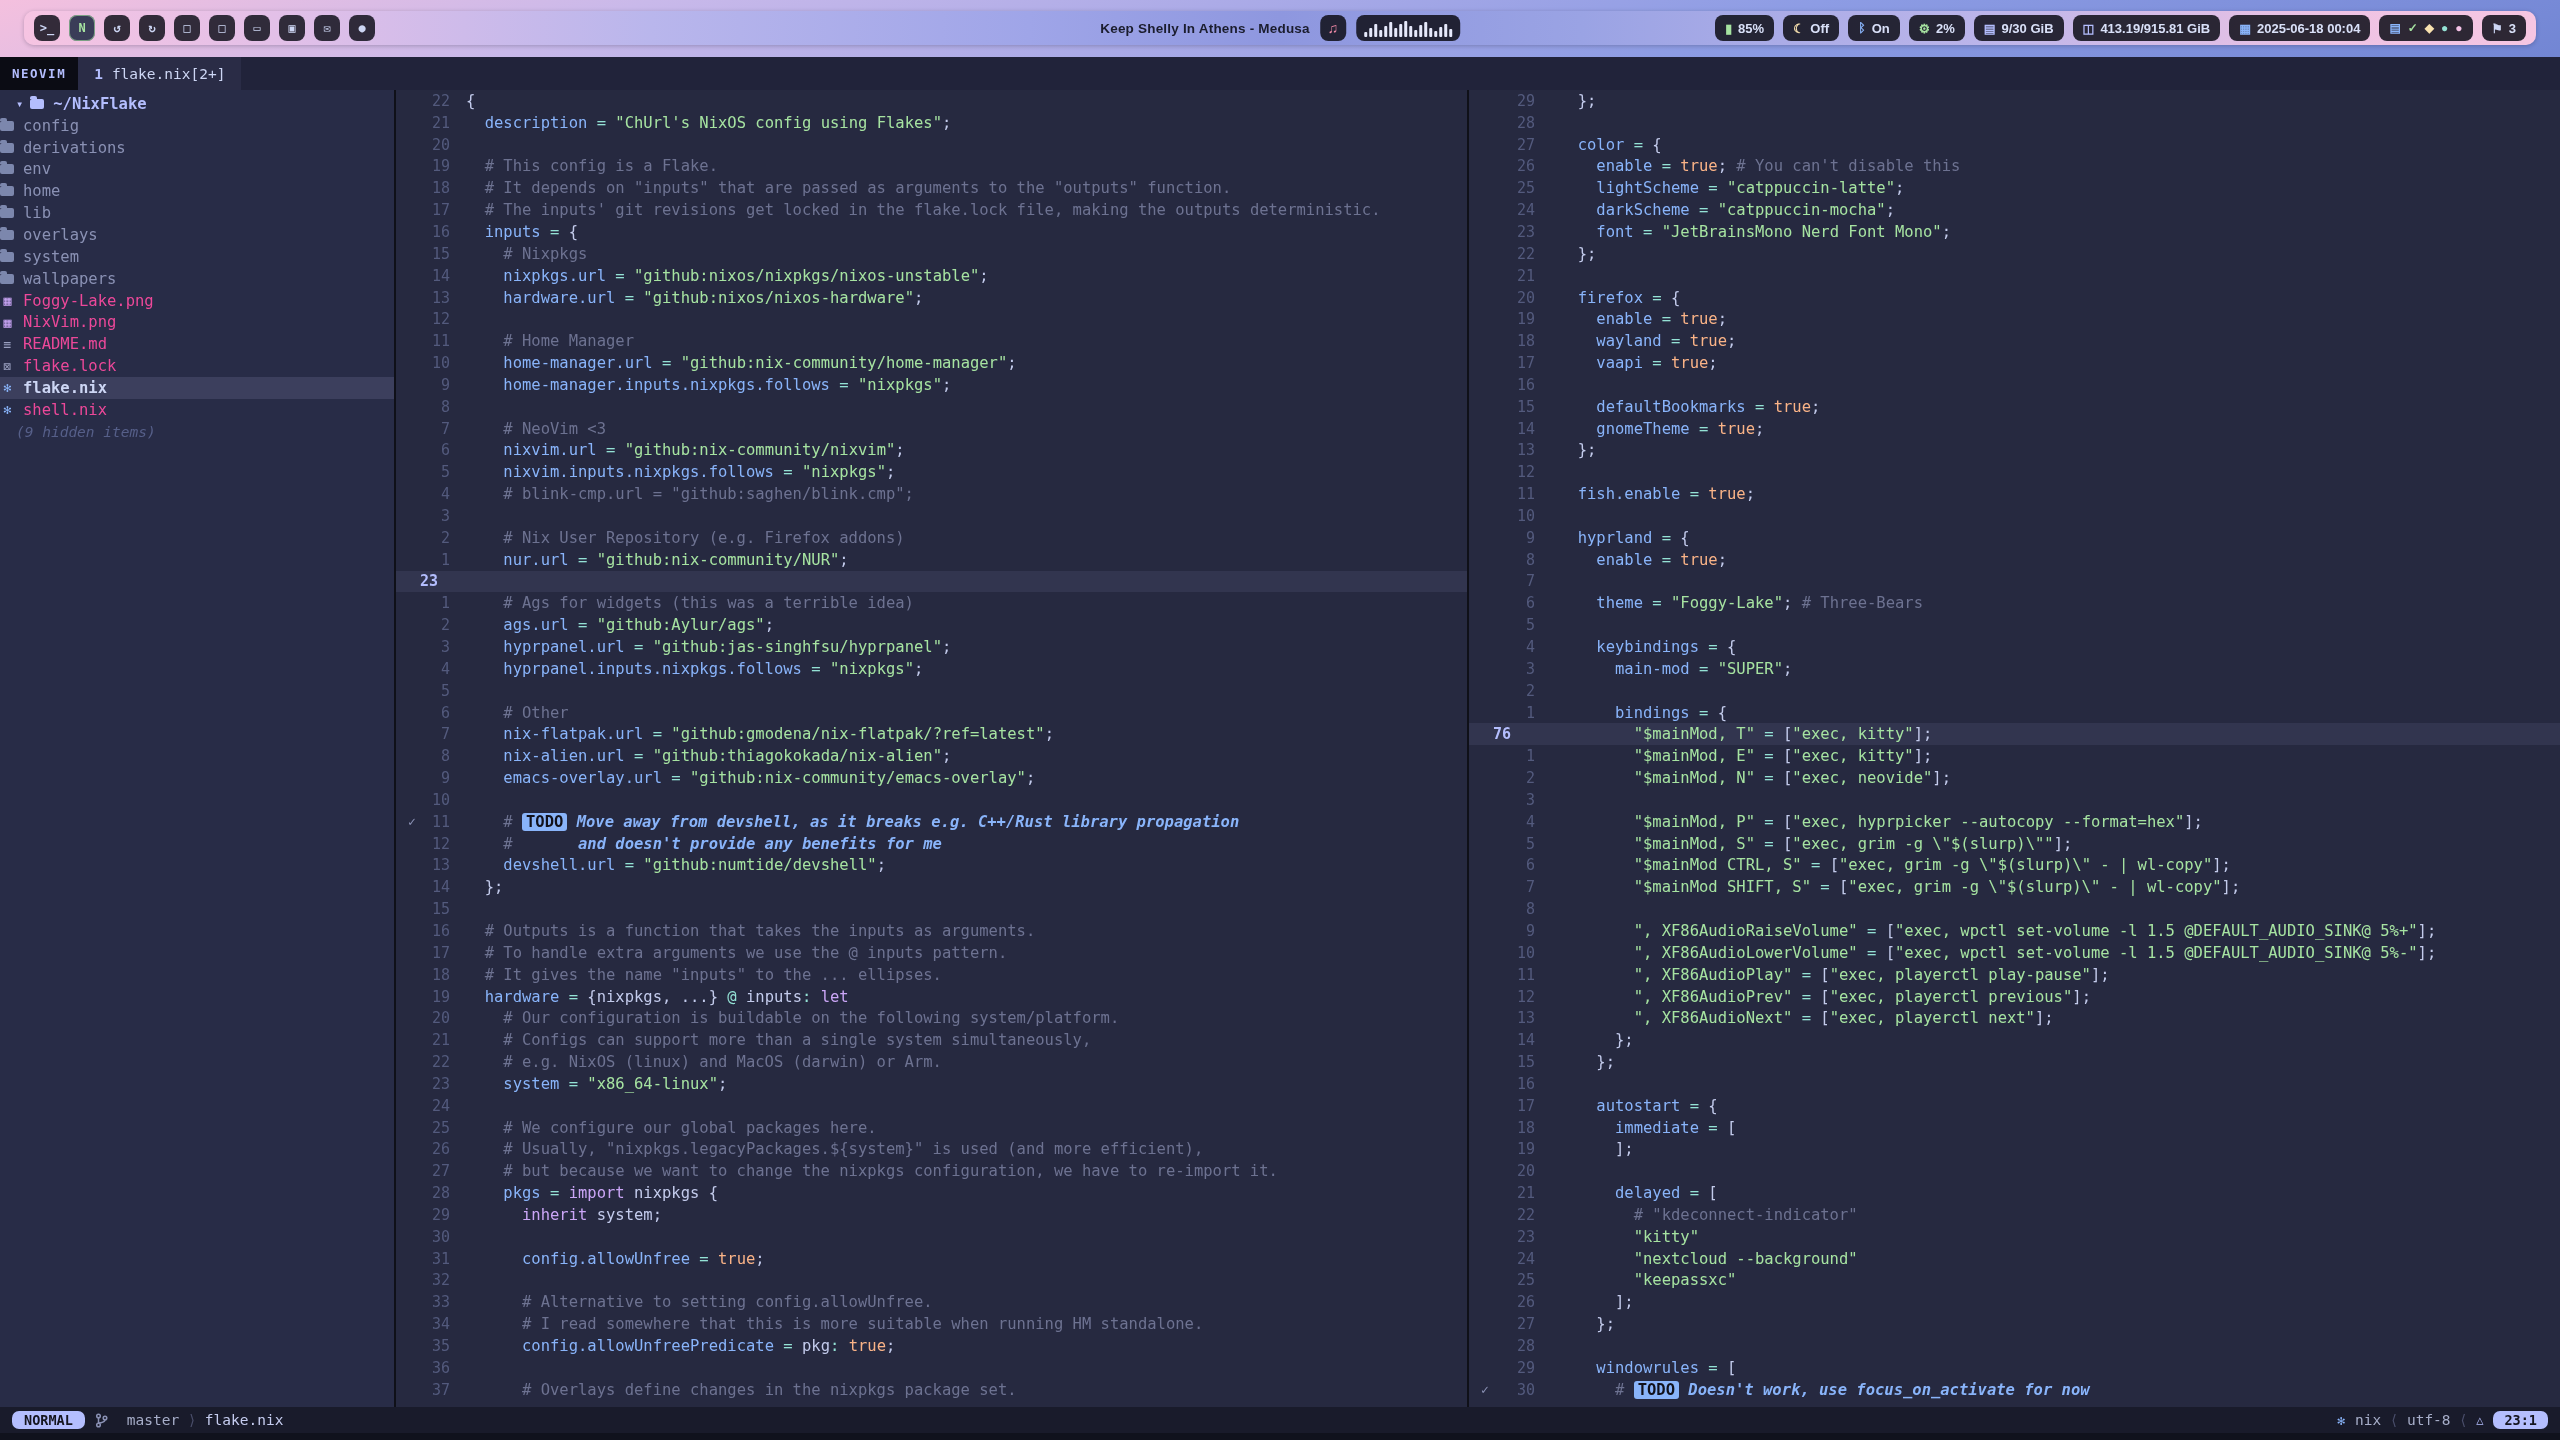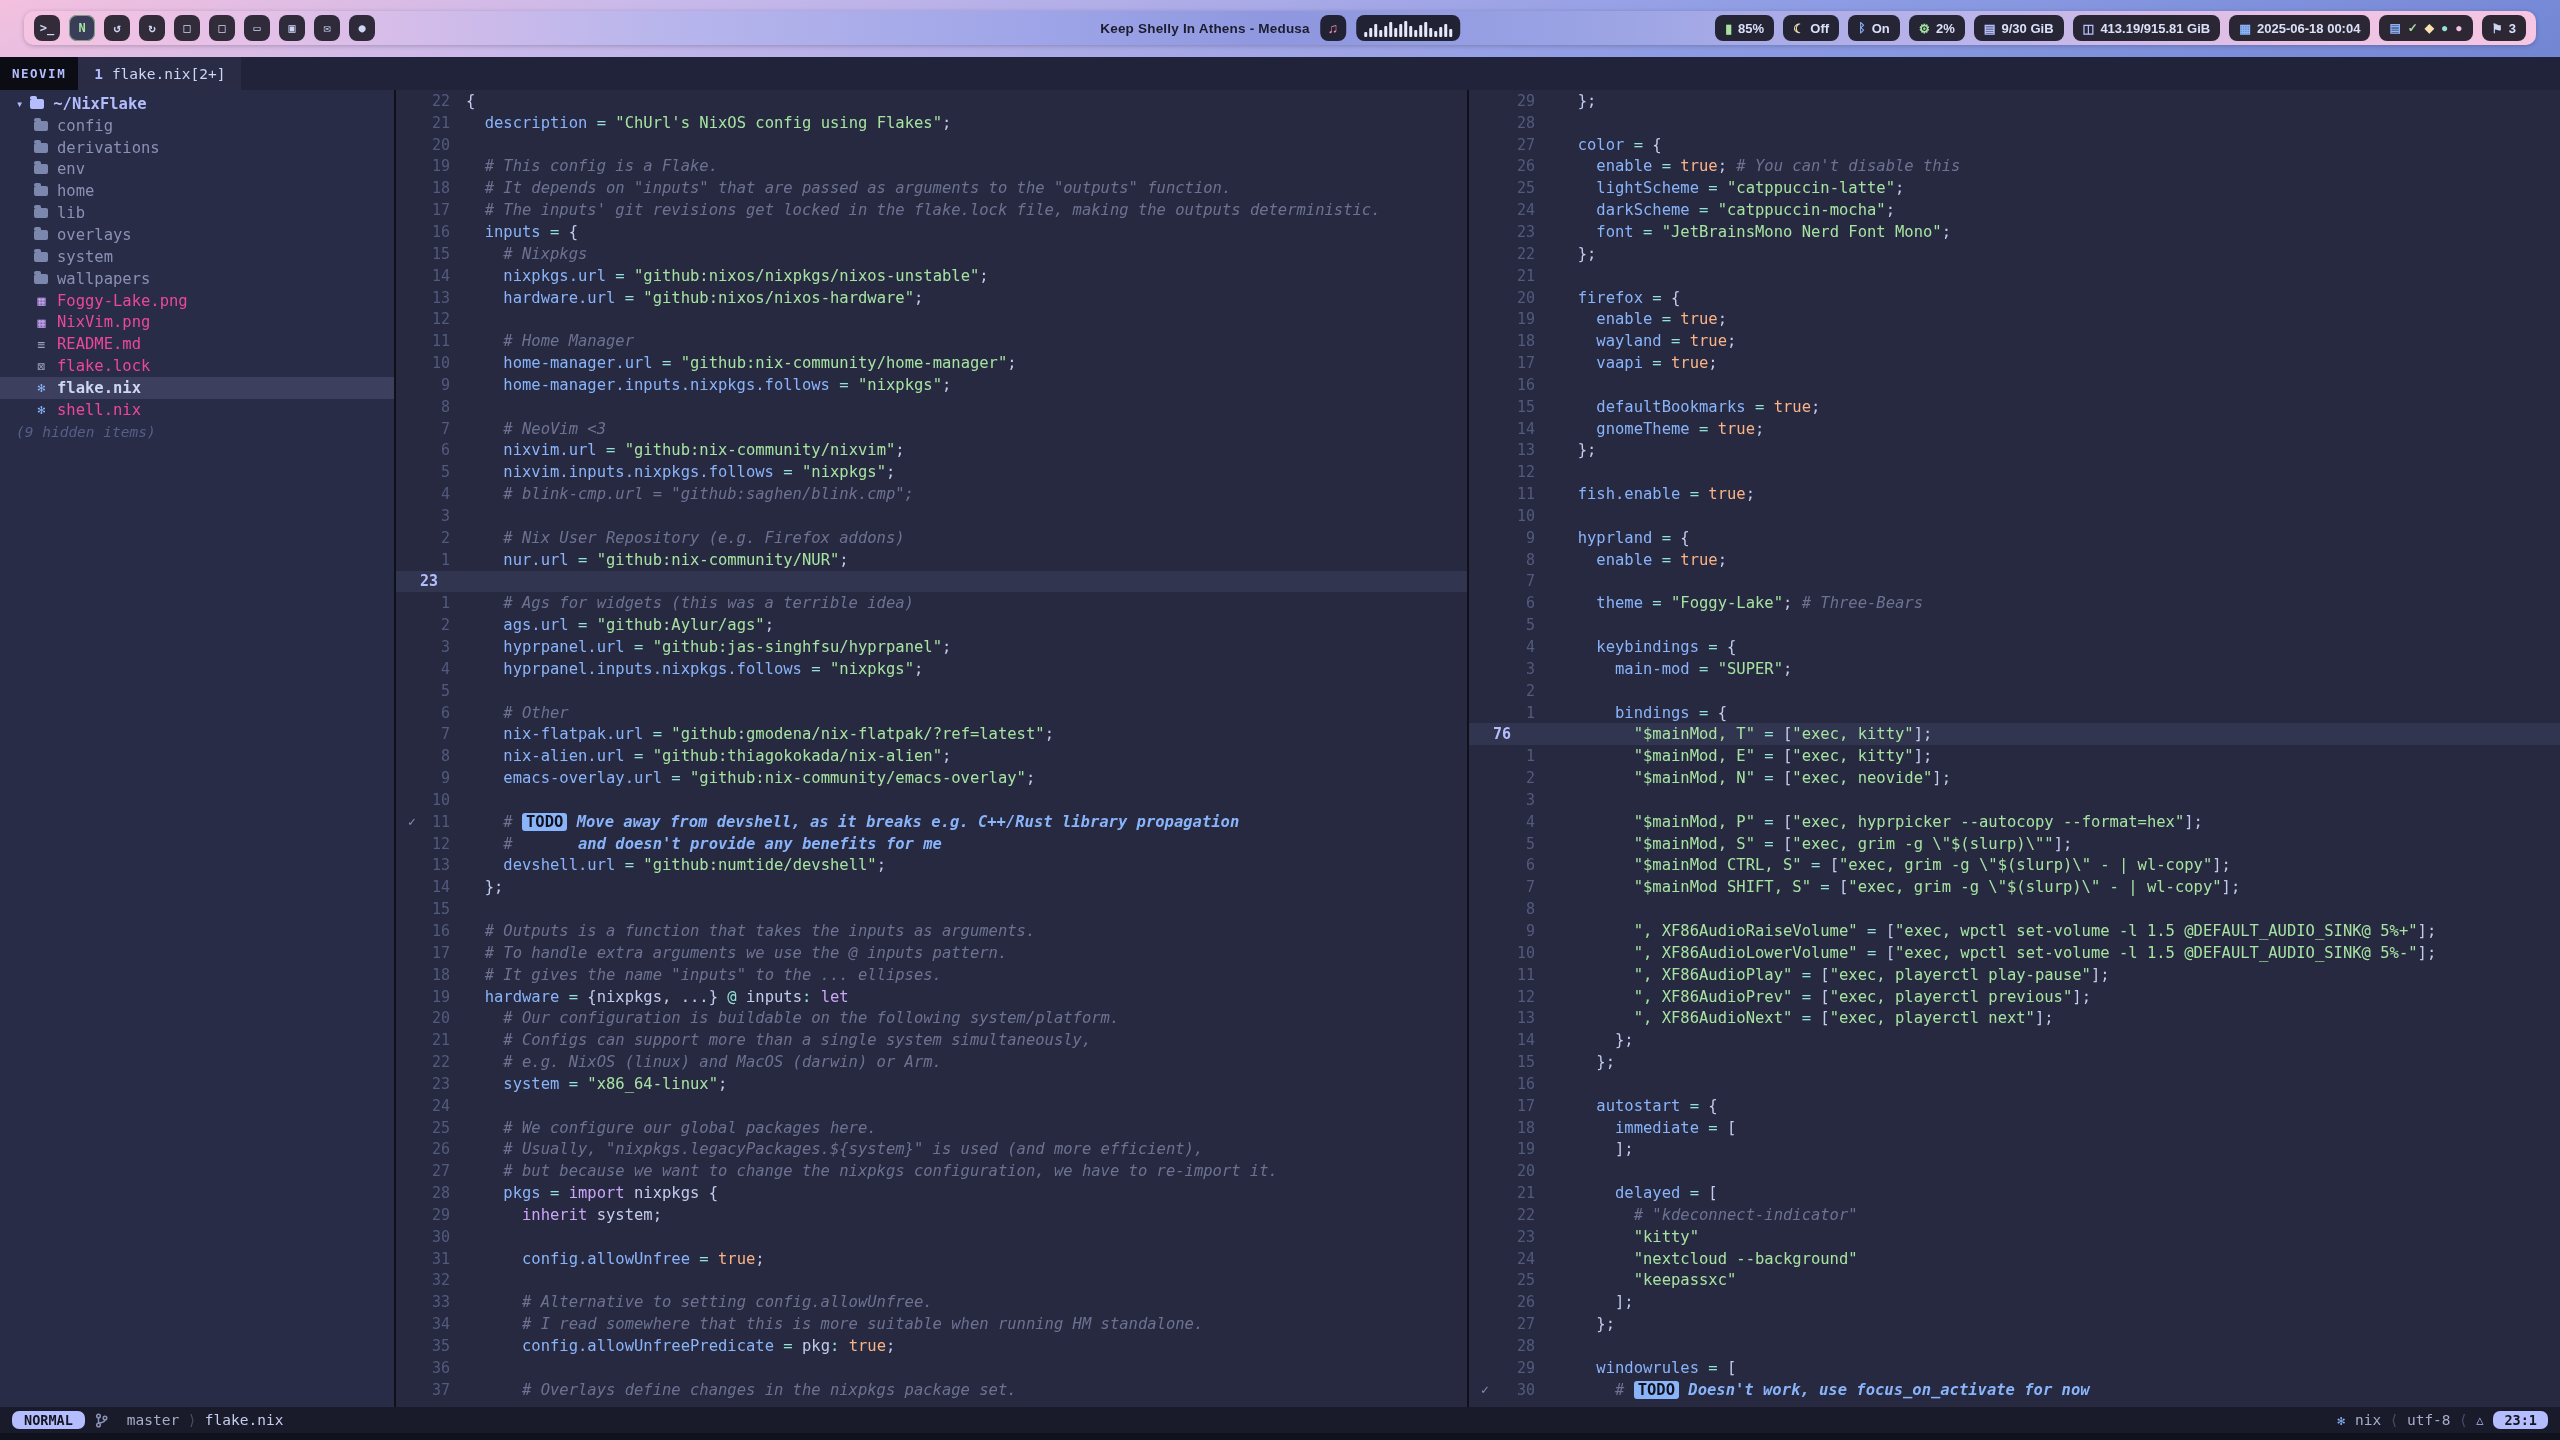--- a/index.html
+++ b/index.html
@@ -46,21 +46,21 @@
   .tab-label{color:#cdd6f4}
 
   .main{flex:1 1 auto;display:flex;min-height:0}
   .sidebar{flex:0 0 396px;background:#282c47;border-right:2px solid #0f1018;padding-top:3px;overflow:hidden;
            font-size:15.5px}
   .tree-root{height:21.85px;display:flex;align-items:center;padding-left:16px;color:#b4befe;font-weight:700;cursor:pointer}
   .chev{margin-right:7px;font-size:12px;color:#b4befe}
   .folder-ico{width:14px;height:10px;background:#7c87ad;border-radius:2px;position:relative;display:inline-block;margin-right:9px;flex:0 0 14px}
   .folder-ico::before{content:'';position:absolute;top:-3px;left:0;width:7px;height:3px;background:inherit;border-radius:2px 2px 0 0}
   .folder-ico.open{background:#b4befe}
-  .tree-item{height:21.85px;display:flex;align-items:center;padding-left:34px;color:#8a91b4;cursor:pointer}
+  .tree-item{height:21.85px;display:flex;align-items:center;color:#8a91b4;cursor:pointer}
   .tree-item .tree-label{color:#ec4899}
   .tree-item.dir .tree-label{color:#8a91b4}
   .tree-item.sel{background:#3c3f5d}
   .tree-item.sel .tree-label{color:#cdd6f4;font-weight:700}
   .file-ico{display:inline-block;width:15px;margin-right:8px;text-align:center;font-size:13px;flex:0 0 15px}
   .tree-note{height:21.85px;display:flex;align-items:center;padding-left:16px;color:#565f89;font-style:italic;font-size:14.5px}
 
   .pane{background:#262940;overflow:hidden;font-size:15.5px;position:relative}
   #left-pane{flex:0 0 1073px;border-right:2px solid #0f1018}
   #right-pane{flex:1 1 auto}
@@ -73,21 +73,21 @@
   #right-pane .lnum{padding-right:24px}
   .cur .lnum{text-align:left;padding-left:24px;color:#b4befe;font-weight:700}
   .code{white-space:pre;position:relative;color:#c3cbec;flex:1 1 auto;overflow:hidden}
 
   
   .s{color:#a6e3a1}
   .b{color:#fab387;}
   .k{color:#cba6f7}
   .n{color:#89b4fa}
   .o{color:#94e2d5}
-  .c{color:#6d7291;font-style:italic}
+  .c{color:#6d7291;}
   .todo{color:#89b4fa;font-style:italic;font-weight:600}
   .todo-badge{background:#89b4fa;color:#11111b;font-weight:700;font-style:normal;border-radius:3px;padding:0 4px}
 
   
   .statusline{flex:0 0 26px;background:#191b2b;display:flex;align-items:center;font-size:14.5px;padding:0 12px;color:#a6adc8}
   .sl-left,.sl-right{display:flex;align-items:center;gap:10px}
   .sl-right{margin-left:auto}
   .mode-pill{background:#b4befe;color:#15151f;font-weight:700;padding:1px 12px;border-radius:7px;font-size:13.5px}
   .branch{display:flex;align-items:center;gap:19px;color:#a6adc8}
   .sl-sep{color:#4a4e6b;font-family:"DejaVu Sans",sans-serif}

